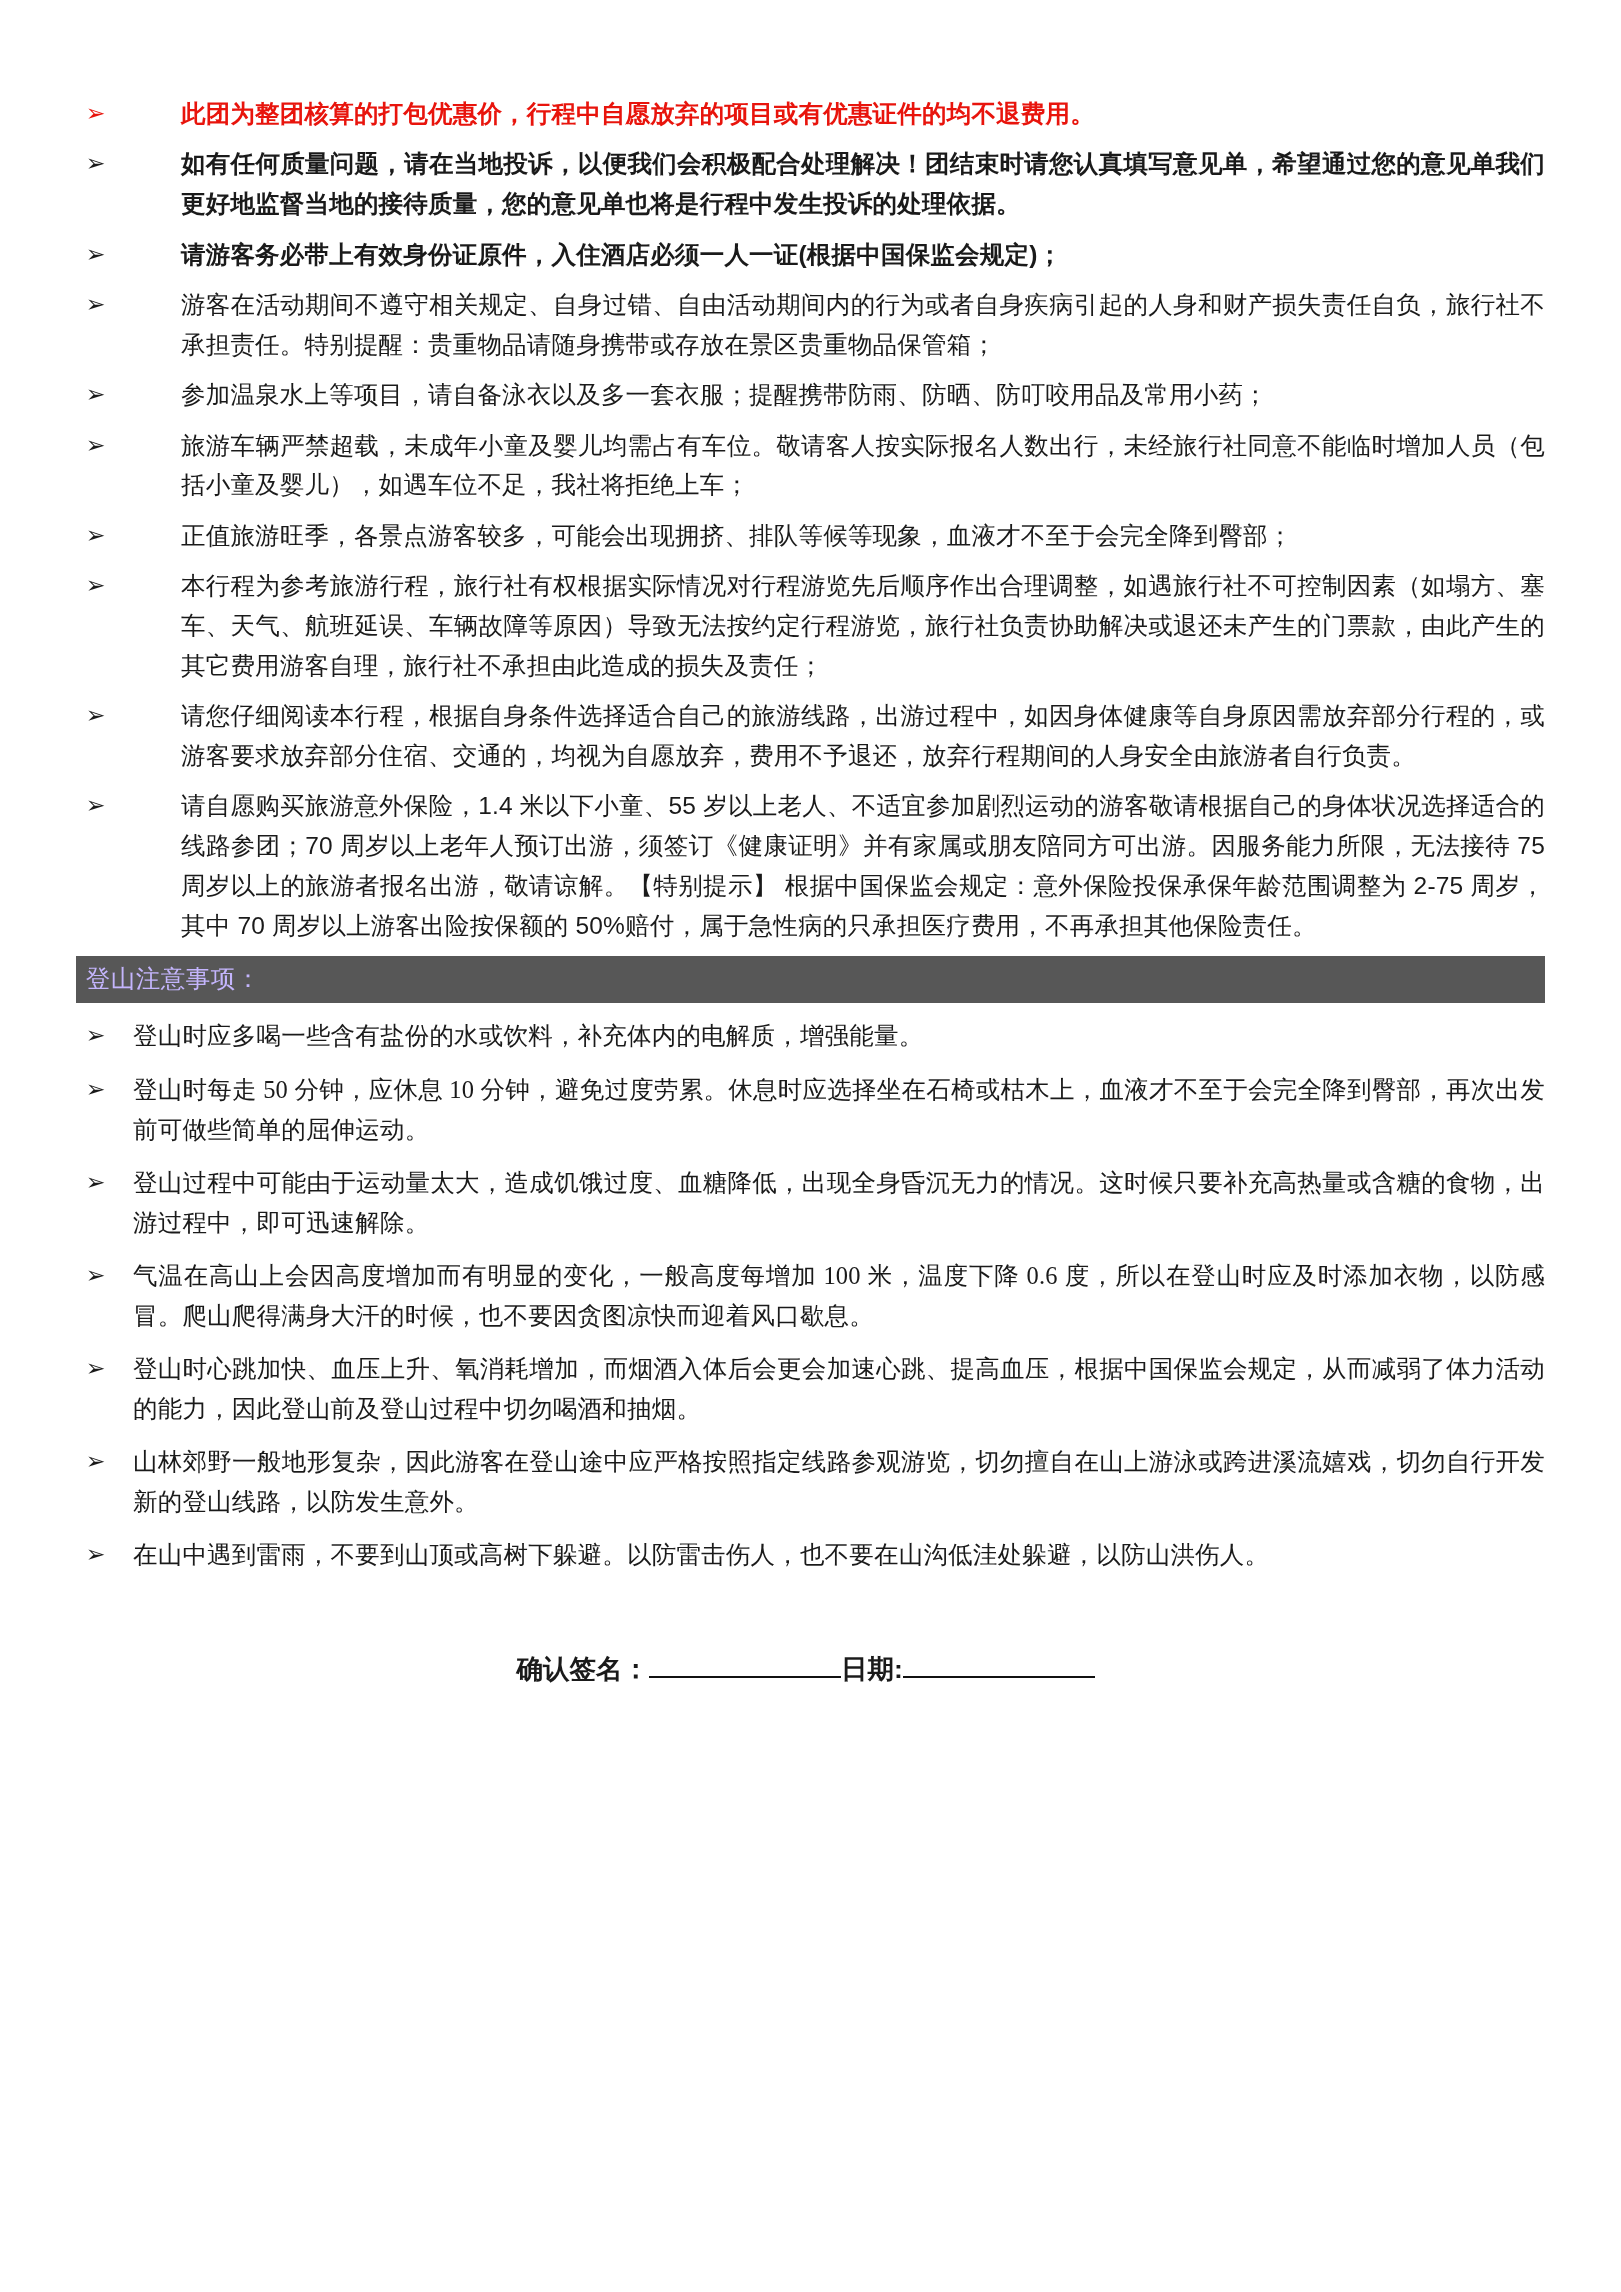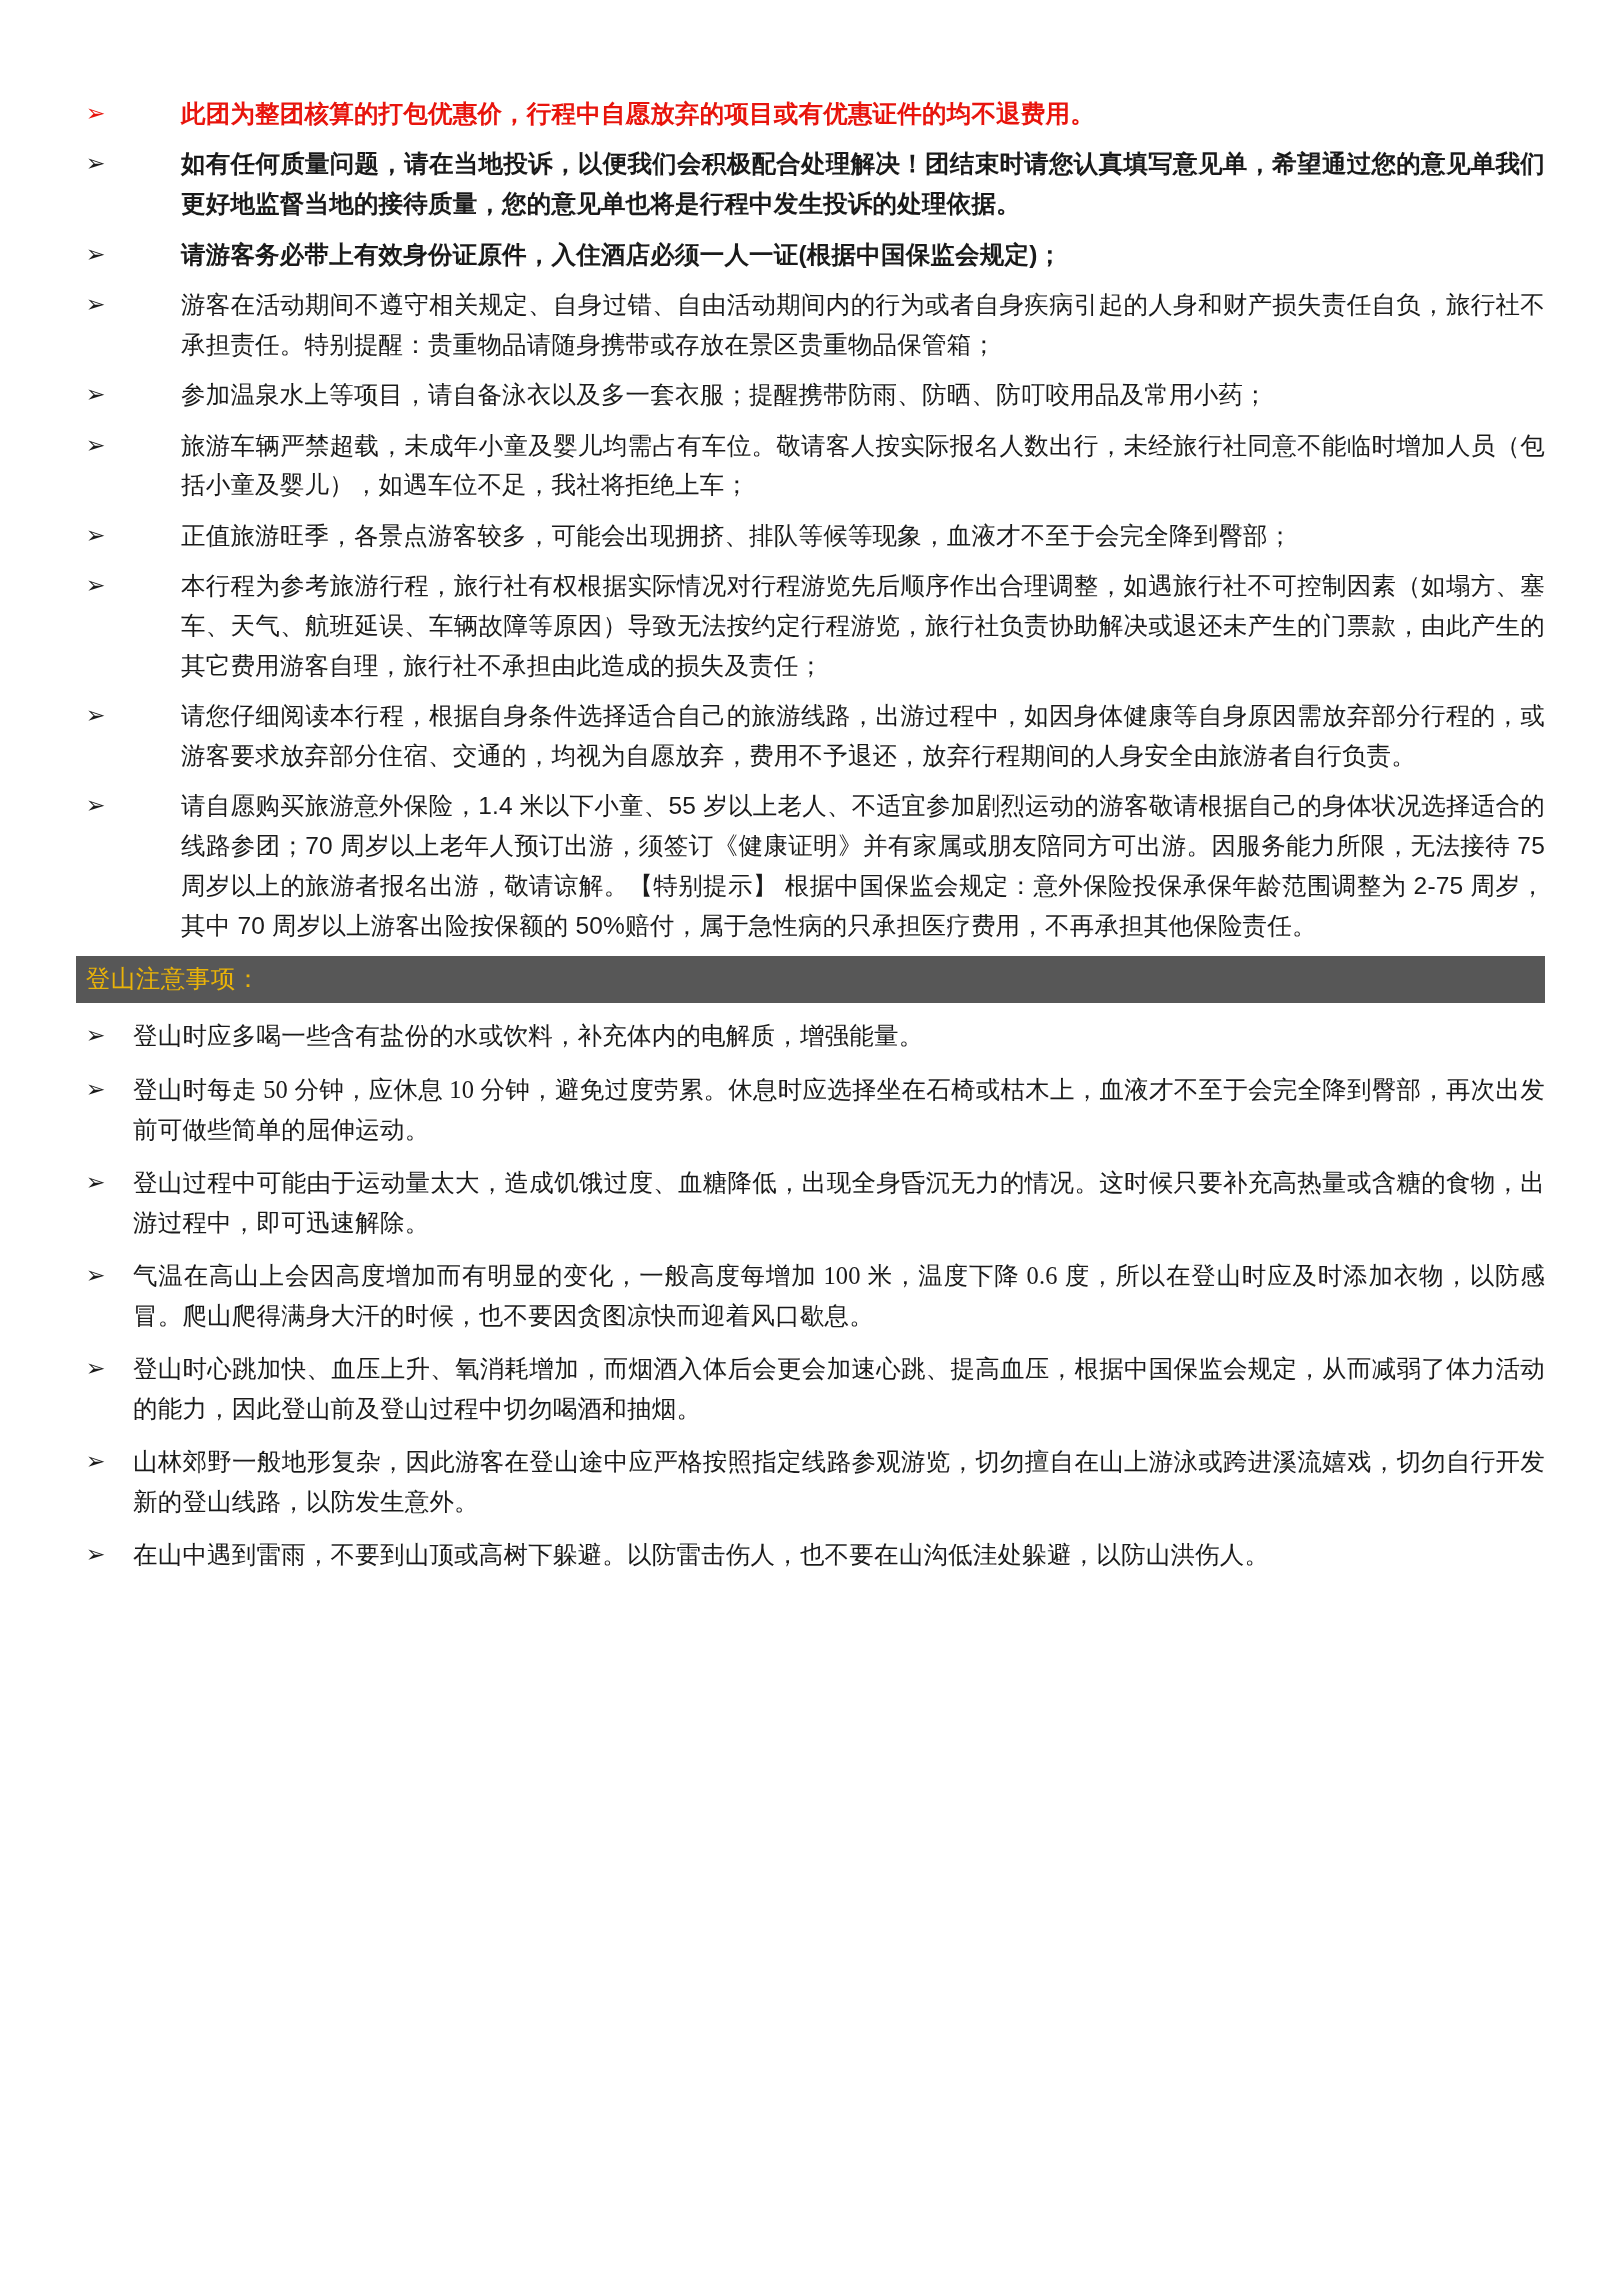--- a/index.html
+++ b/index.html
@@ -60,21 +60,21 @@
 
   li.red { color: #e8140c; }
   li.red .txt { font-weight: bold; }
   li.red .marker { color: #e8140c; }
 
   li.bold .txt { font-weight: bold; }
 
   
   .band {
     background: #575757;
-    color: #eab308;
+    color: #c4b5fd;
     font-size: 24.5px;
     line-height: 1.35;
     padding: 5.9px 9.8px 7.8px 9.8px;
     margin: 7.8px 0 13.7px 0;
     font-weight: normal;
     letter-spacing: 0.5px;
   }
 
   
   .sec-climb {
@@ -222,17 +222,20 @@
           <span class="txt">在山中遇到雷雨，不要到山顶或高树下躲避。以防雷击伤人，也不要在山沟低洼处躲避，以防山洪伤人。</span>
         </li>
 
       </ul>
     </div>
   </section>
 
   <section class="footer">
 
 
+    <div class="sign-row">
+      <span>确认签名：</span><span class="rule sig"></span><span>日期:</span><span class="rule date"></span>
+    </div>
 
   </section>
 
 </div>
 
 
 </body></html>

